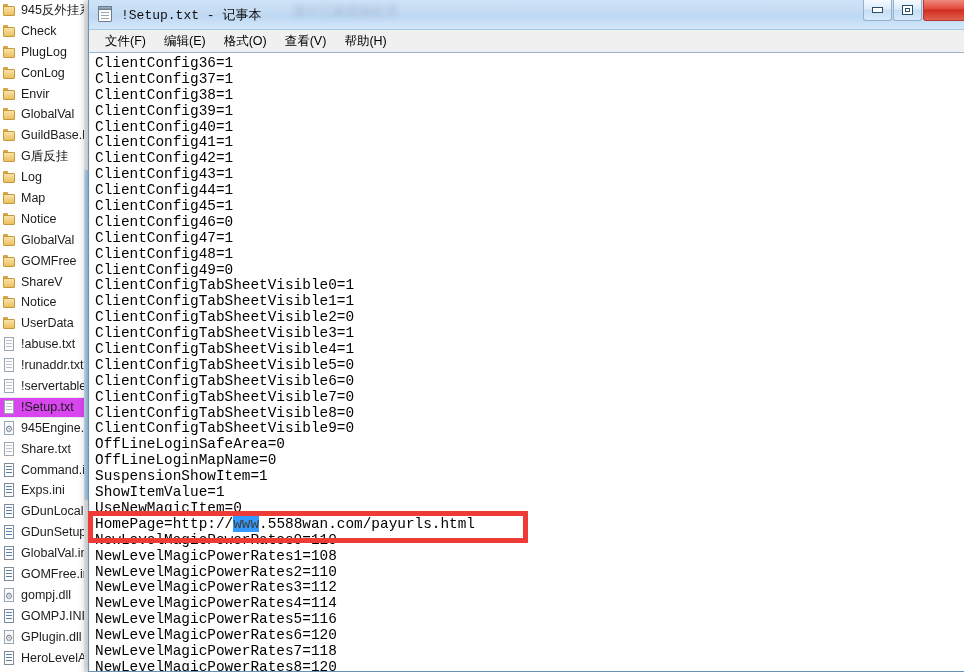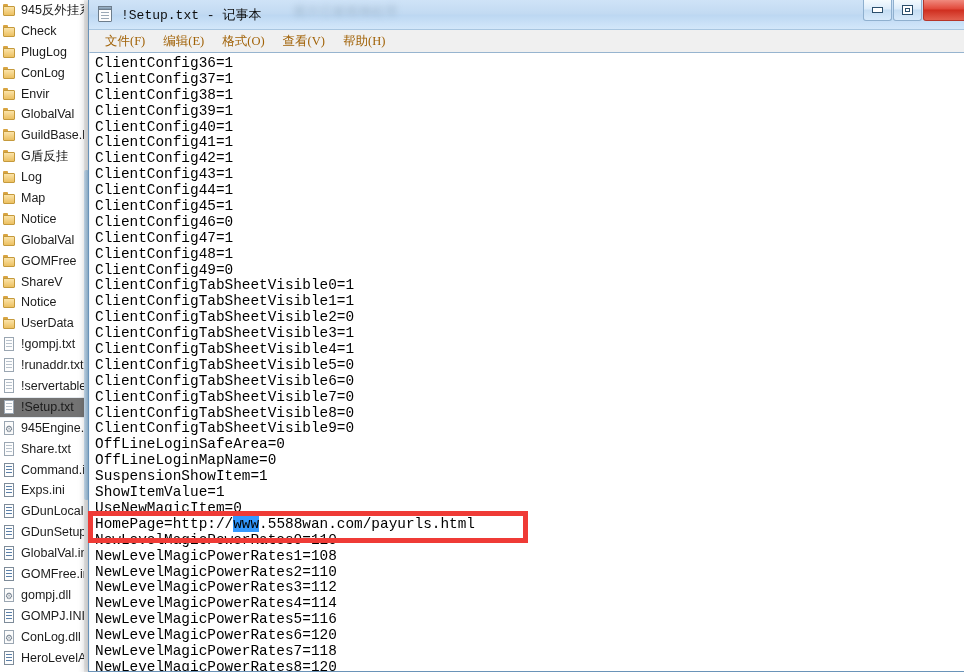--- a/index.html
+++ b/index.html
@@ -32,21 +32,21 @@
   }
   .file-row {
     height: 20.9px;
     display: flex;
     align-items: center;
     padding-left: 3px;
     white-space: nowrap;
     overflow: hidden;
   }
   .file-row.selected {
-    background: #737373;
+    background: #d946ef;
     border-top: 1px solid #e5eaef;
     border-bottom: 1px solid #e5eaef;
     height: 18.9px;
   }
   .file-icon {
     width: 13px;
     height: 15px;
     flex: 0 0 13px;
     margin-right: 5px;
     position: relative;
@@ -259,24 +259,24 @@
   #menubar {
     height: 22px;
     background: #f0f0f0;
     border-bottom: 1px solid #c8cdd2;
     display: flex;
     align-items: center;
     padding-left: 7px;
   }
   .menu-item {
     font-size: 12.5px;
-    color: #a16207;
+    color: #000000;
     padding: 2px 9px;
     white-space: nowrap;
-    font-family: Liberation Serif, serif;
+    font-family: Liberation Sans, sans-serif;
   }
 
   #editor-area {
     position: absolute;
     left: 1px;
     top: 52px;
     right: 0px;
     bottom: 0px;
     background: #ffffff;
     border-top: 1px solid #97b4cf;
@@ -292,21 +292,21 @@
     line-height: 15.9px;
     color: #000000;
     letter-spacing: 0px;
   }
   .code-line {
     height: 15.9px;
     white-space: pre;
   }
   .sel {
     background: #3399ff;
-    color: #000000;
+    color: #404040;
   }
 
   
   #editor-left-edge {
     position: absolute;
     left: 0; top: 0;
     width: 2px; height: 100%;
     background: #ffffff;
   }
 
@@ -438,21 +438,21 @@
           <span class="tab"></span>
           <span class="body"></span>
         </span>
         <span class="file-label">UserData</span>
       </div>
       <div class="file-row">
         <span class="file-icon icon-doc">
           <span class="page"></span>
           <span class="lines"></span>
         </span>
-        <span class="file-label">!gompj.txt</span>
+        <span class="file-label">!abuse.txt</span>
       </div>
       <div class="file-row">
         <span class="file-icon icon-doc">
           <span class="page"></span>
           <span class="lines"></span>
         </span>
         <span class="file-label">!runaddr.txt</span>
       </div>
       <div class="file-row">
         <span class="file-icon icon-doc">
@@ -536,21 +536,21 @@
           <span class="page"></span>
           <span class="lines"></span>
         </span>
         <span class="file-label">GOMPJ.INI</span>
       </div>
       <div class="file-row">
         <span class="file-icon icon-dll">
           <span class="page"></span>
           <span class="gear">⚙</span>
         </span>
-        <span class="file-label">ConLog.dll</span>
+        <span class="file-label">GPlugin.dll</span>
       </div>
       <div class="file-row">
         <span class="file-icon icon-ini">
           <span class="page"></span>
           <span class="lines"></span>
         </span>
         <span class="file-label">HeroLevelAbility.txt</span>
       </div>
     </div>
   <div id="explorer-scrollbar"></div>

